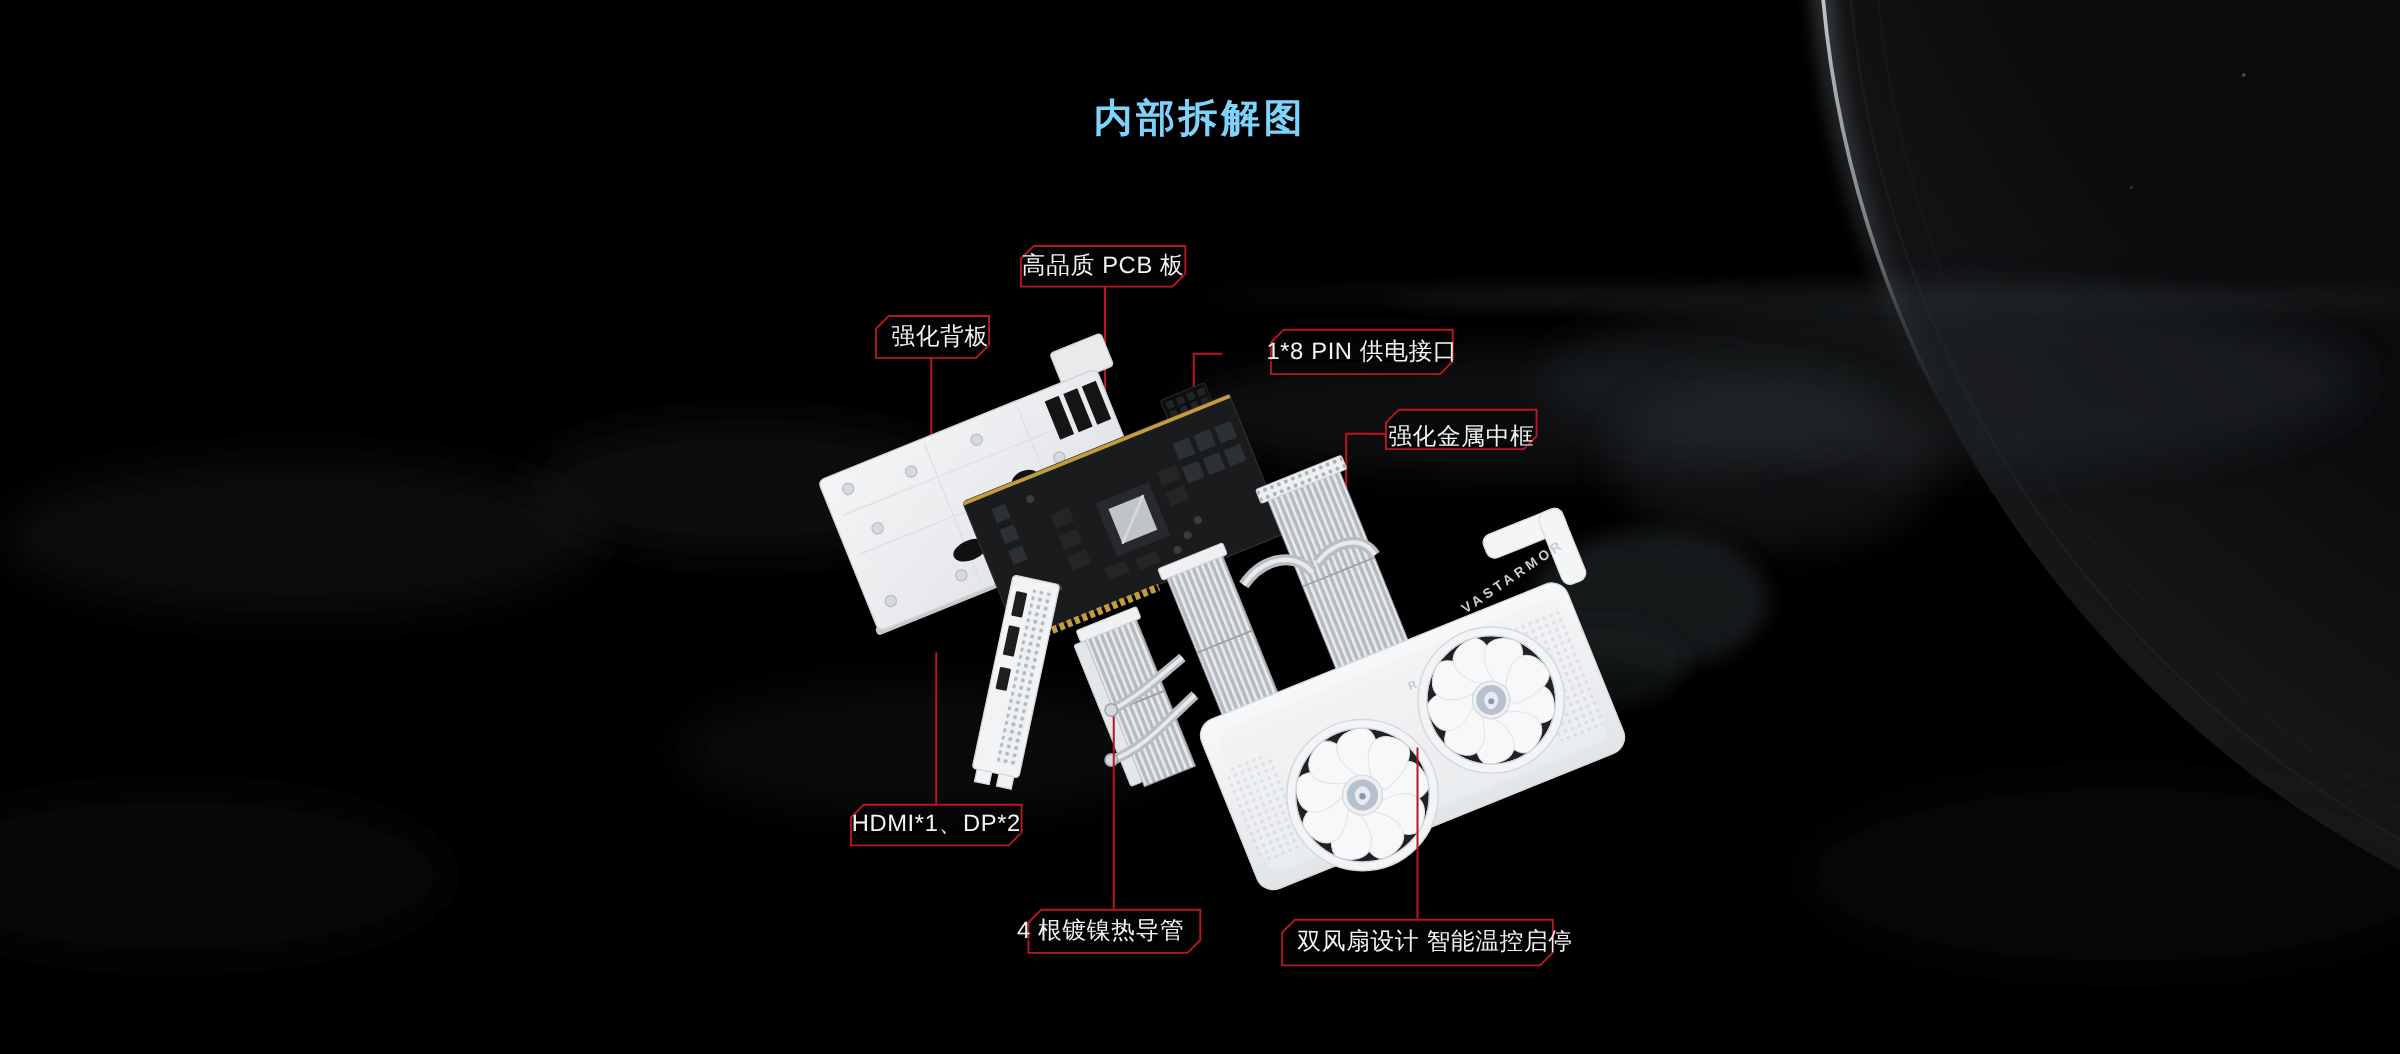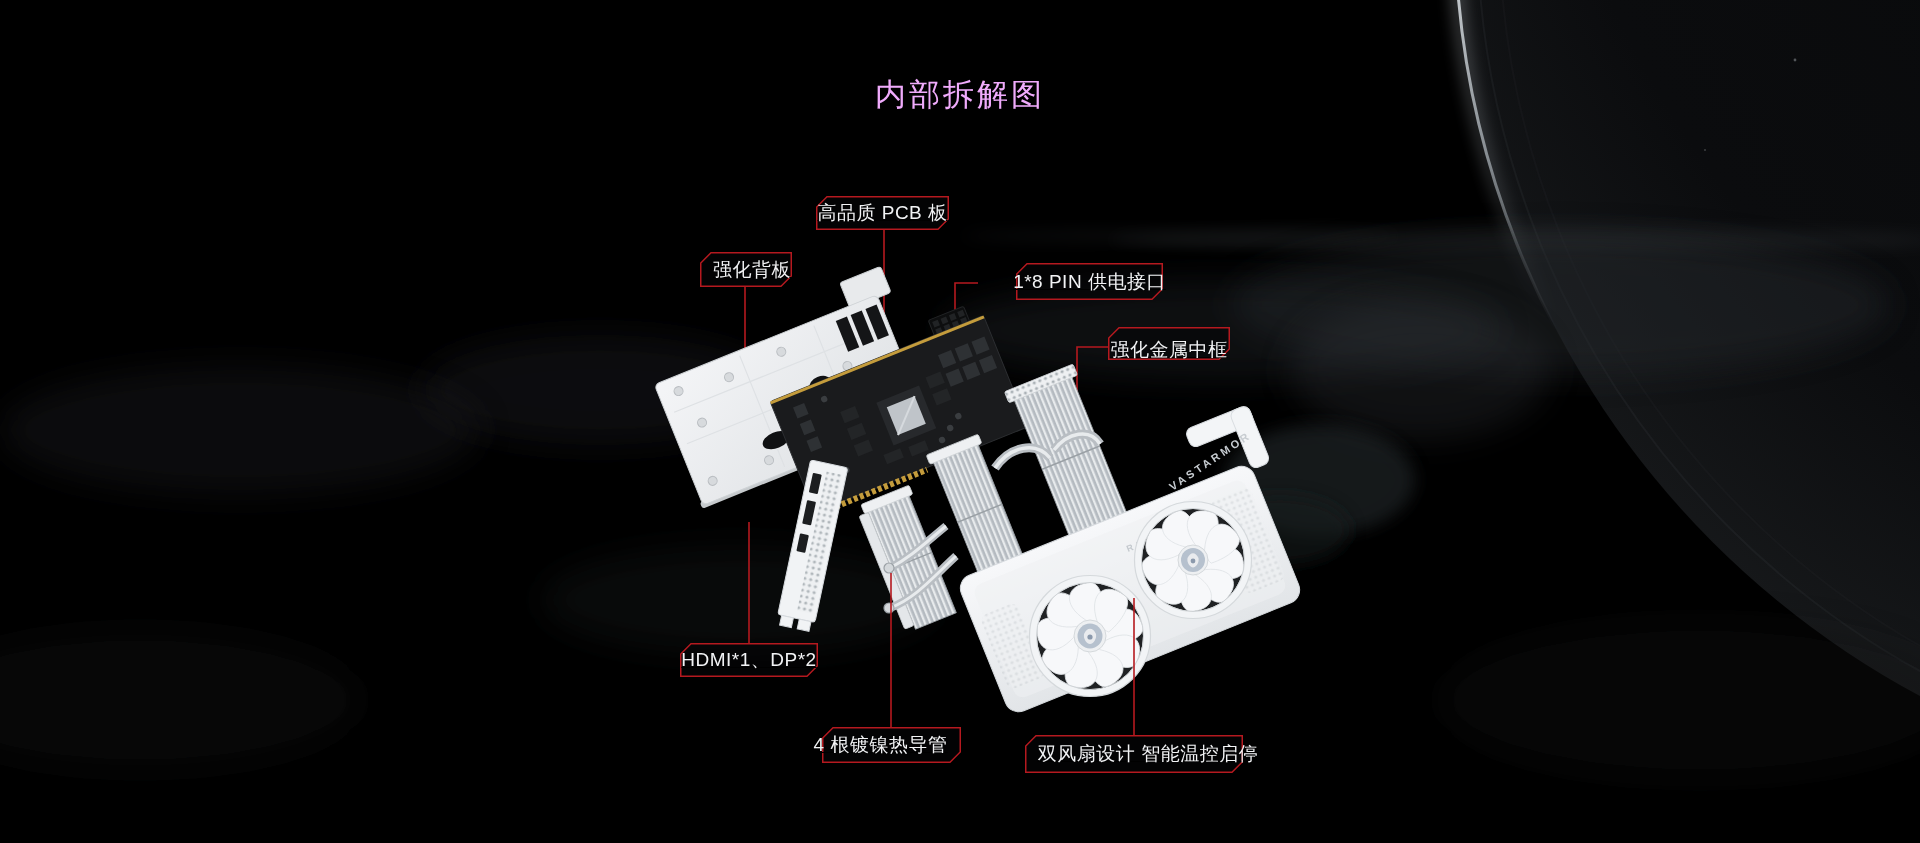--- a/index.html
+++ b/index.html
@@ -10,21 +10,21 @@
   *{margin:0;padding:0;box-sizing:border-box;}
   html,body{background:var(--bg);}
   body{
     width:1920px;height:843px;overflow:hidden;position:relative;
     font-family:"Liberation Sans","DejaVu Sans",sans-serif;
   }
   .stage{position:absolute;inset:0;width:1920px;height:843px;background:var(--bg);}
   .scene{position:absolute;left:0;top:0;width:1920px;height:843px;display:block;}
   .page-title{
     position:absolute;left:0;right:0;top:74px;text-align:center;
-    color:#f0abfc;font-size:31px;font-weight:400;letter-spacing:3px;
+    color:#7dd3fc;font-size:31px;font-weight:700;letter-spacing:3px;
   }
   .callout{position:absolute;display:flex;align-items:center;justify-content:center;text-decoration:underline;}
   .callout .co-frame{position:absolute;left:0;top:0;overflow:visible;}
   .callout .co-frame path{fill:rgba(6,6,8,0.55);stroke:var(--accent);stroke-width:1.5;}
   .callout .co-text{
     position:relative;color:var(--label-text);font-size:19px;line-height:1;
     letter-spacing:0.5px;white-space:nowrap;padding-bottom:1px;
   }
   .red-line{stroke:var(--accent);stroke-width:1.6;fill:none;stroke-linecap:butt;}
   

